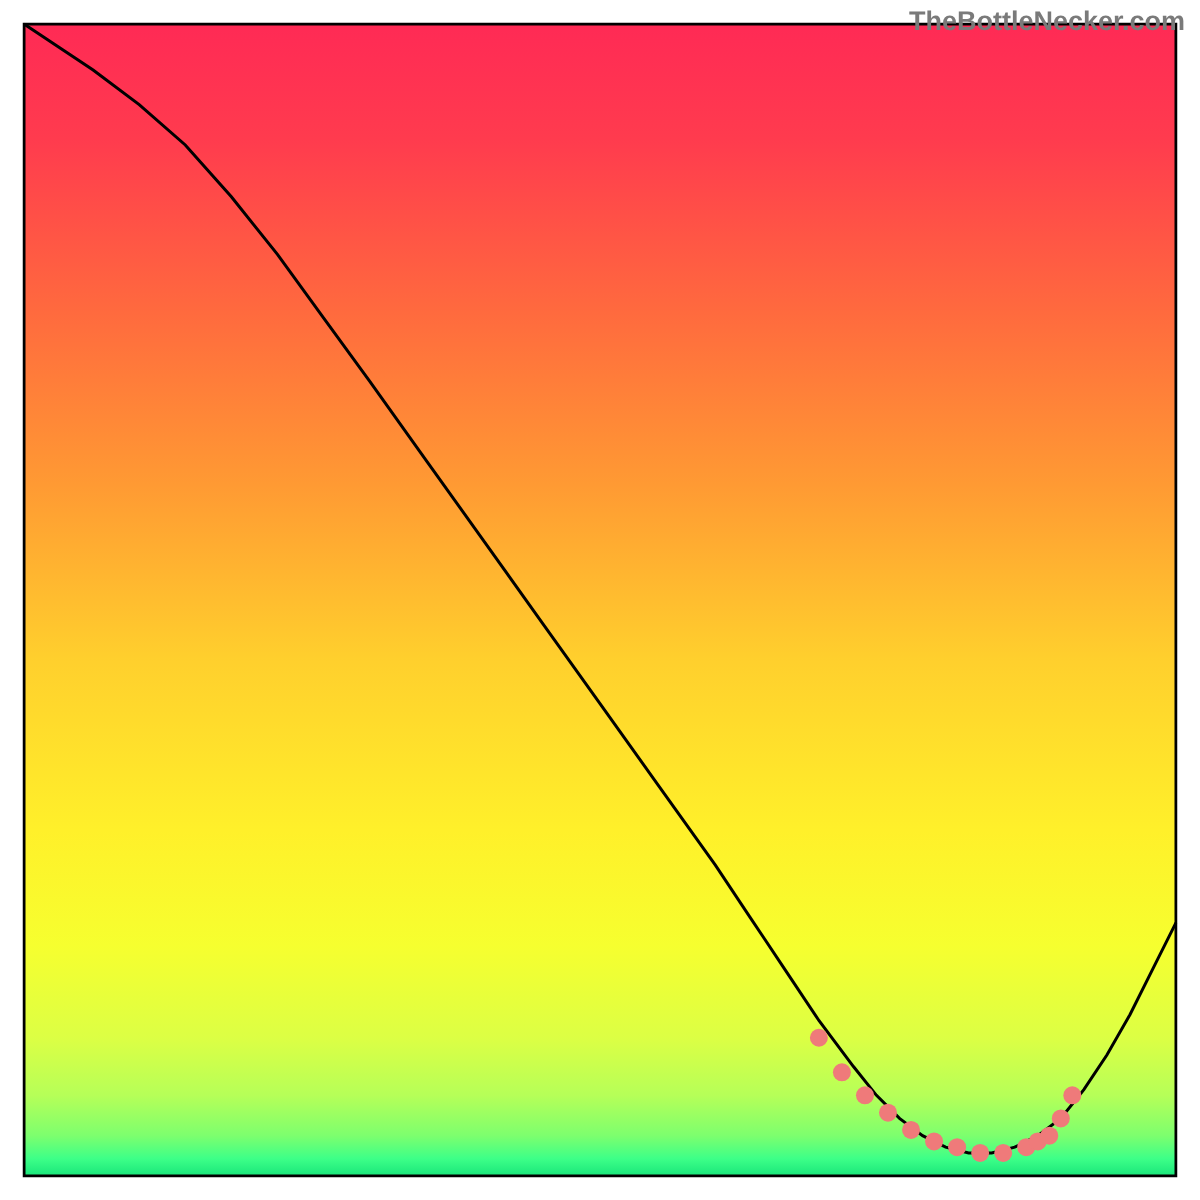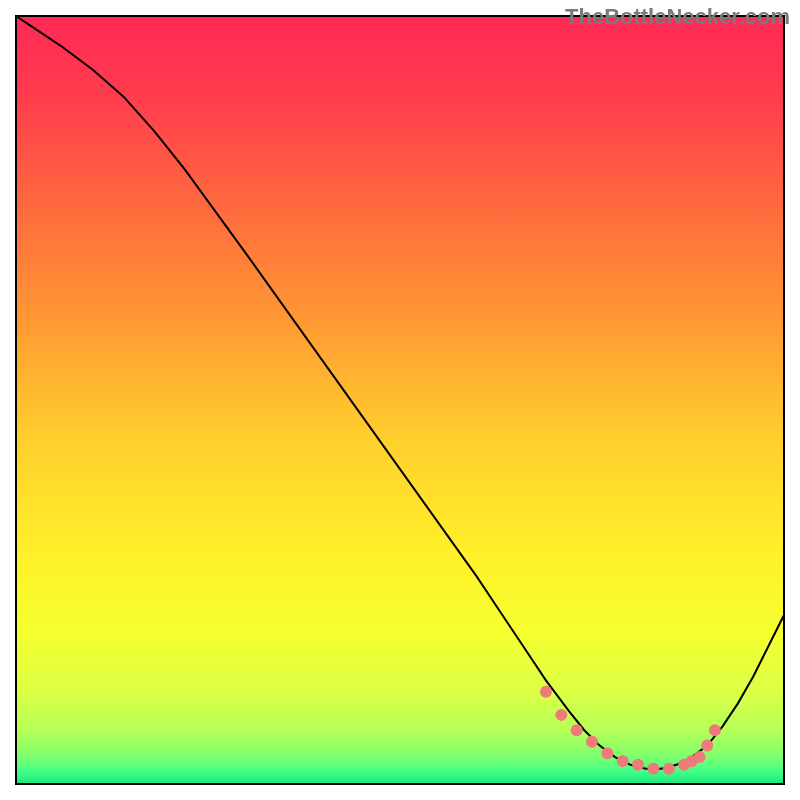--- a/index.html
+++ b/index.html
@@ -3,21 +3,21 @@
 <meta charset="utf-8">
 <style>
   * { margin: 0; padding: 0; box-sizing: border-box; }
   html, body { width: 800px; height: 800px; overflow: hidden; background: #fff; }
   .container { position: relative; width: 800px; height: 800px; }
   .watermark {
     position: absolute;
     top: 4px;
     right: 10px;
     font-family: Arial, sans-serif;
-    font-size: 22px;
+    font-size: 18px;
     font-weight: bold;
     color: #7a7a7a;
     z-index: 10;
     margin-left: 37px;
   }
   .chart-frame {
     position: absolute;
     left: 15px;
     top: 15px;
     width: 770px;

